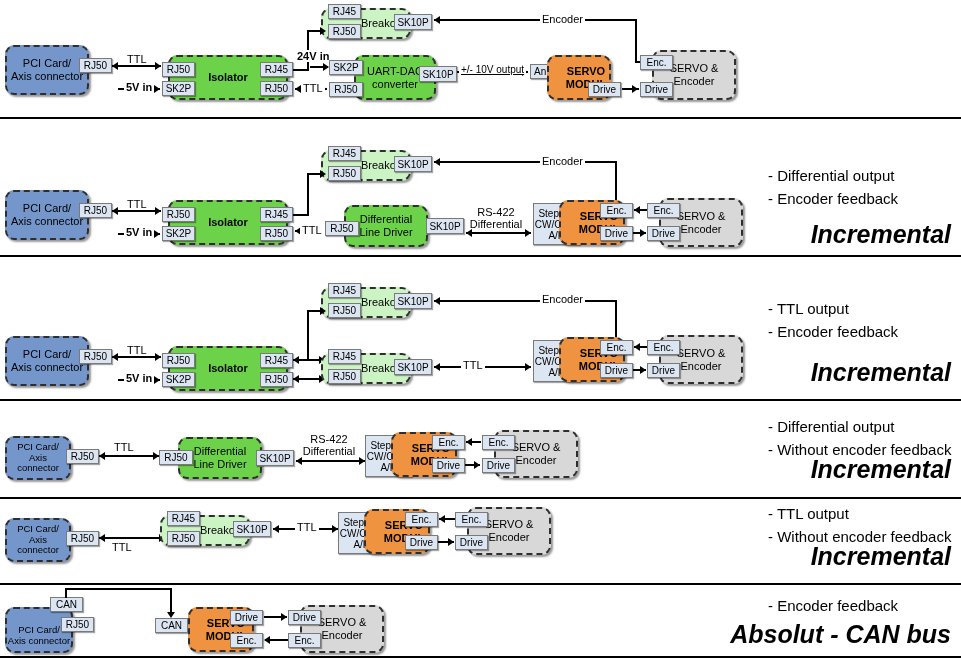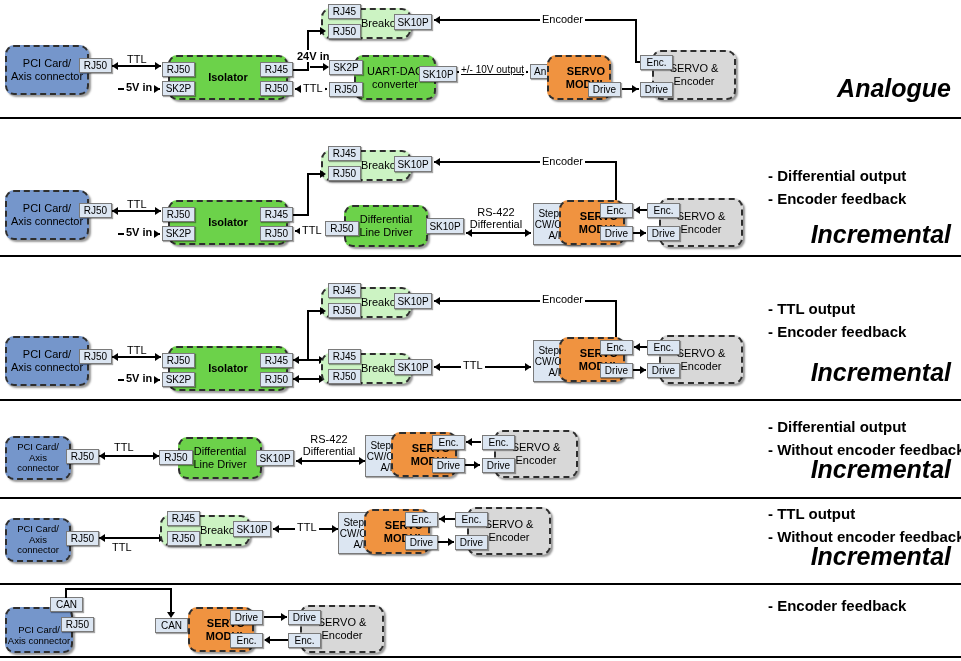--- a/index.html
+++ b/index.html
@@ -27,21 +27,21 @@
   .f95{font-size:9.5px;}
   
   .hl{position:absolute;height:2px;background:#000;}
   .vl{position:absolute;width:2px;background:#000;}
   .a{position:absolute;width:0;height:0;}
   .al{border-top:4px solid transparent;border-bottom:4px solid transparent;border-right:6px solid #000;}
   .ar{border-top:4px solid transparent;border-bottom:4px solid transparent;border-left:6px solid #000;}
   .ad{border-left:4px solid transparent;border-right:4px solid transparent;border-top:6px solid #000;}
   .sep{position:absolute;left:0;width:961px;height:2px;background:#000;}
   .ttl{position:absolute;font-size:25px;font-weight:bold;font-style:italic;white-space:nowrap;text-align:right;}
-  .ft{position:absolute;font-size:15px;white-space:nowrap;font-weight:bold;}
+  .ft{position:absolute;font-size:15px;white-space:nowrap;}
 </style>
 </head>
 <body>
 
 <div class="canvas">
 
   <div class="bx lg" style="left:321px;top:8px;width:90px;height:31px;padding-left:34px;">Breakout</div>
   <div class="c" style="left:328px;top:4px;">RJ45</div>
   <div class="c" style="left:328px;top:24px;">RJ50</div>
   <div class="c" style="left:394px;top:14px;width:38px;height:16px;">SK10P</div>
@@ -92,21 +92,20 @@
   <div class="c" style="left:530px;top:64px;width:36px;">AnRef</div>
   <div class="bx or b" style="left:547px;top:55px;width:64px;height:45px;padding-left:14px;">SERVO
 MODUL</div>
   <div class="c" style="left:588px;top:82px;">Drive</div>
   <div class="hl" style="left:622px;top:88px;width:17px;"></div>
   <div class="a ar" style="left:632px;top:85px;"></div>
   <div class="bx gy" style="left:652px;top:50px;width:84px;height:50px;">SERVO &amp;
 Encoder</div>
   <div class="c" style="left:640px;top:55px;">Enc.</div>
   <div class="c" style="left:640px;top:82px;">Drive</div>
-  <div class="ttl" style="right:10px;top:74px;">Analogue</div>
   <div class="sep" style="top:117px;"></div>
 
   <div class="bx lg" style="left:321px;top:150px;width:90px;height:31px;padding-left:34px;">Breakout</div>
   <div class="c" style="left:328px;top:146px;">RJ45</div>
   <div class="c" style="left:328px;top:166px;">RJ50</div>
   <div class="c" style="left:394px;top:156px;width:38px;height:16px;">SK10P</div>
   <div class="hl" style="left:434px;top:161px;width:182px;"></div>
   <div class="vl" style="left:615px;top:161px;height:42px;"></div>
   <div class="a al" style="left:434px;top:158px;"></div>
   <div class="lb w" style="left:540px;top:155px;">Encoder</div>
@@ -327,15 +326,16 @@
   <div class="c" style="left:230px;top:633px;">Enc.</div>
   <div class="hl" style="left:264px;top:616px;width:23px;"></div>
   <div class="a ar" style="left:281px;top:613px;"></div>
   <div class="hl" style="left:265px;top:639px;width:23px;"></div>
   <div class="a al" style="left:264px;top:636px;"></div>
   <div class="bx gy" style="left:300px;top:605px;width:84px;height:48px;">SERVO &amp;
 Encoder</div>
   <div class="c" style="left:288px;top:610px;">Drive</div>
   <div class="c" style="left:288px;top:633px;">Enc.</div>
   <div class="ft" style="left:768px;top:597px;">- Encoder feedback</div>
+  <div class="ttl" style="right:10px;top:620px;">Absolut - CAN bus</div>
   <div class="sep" style="top:656px;"></div>
 
 </div>
 
 </body></html>

